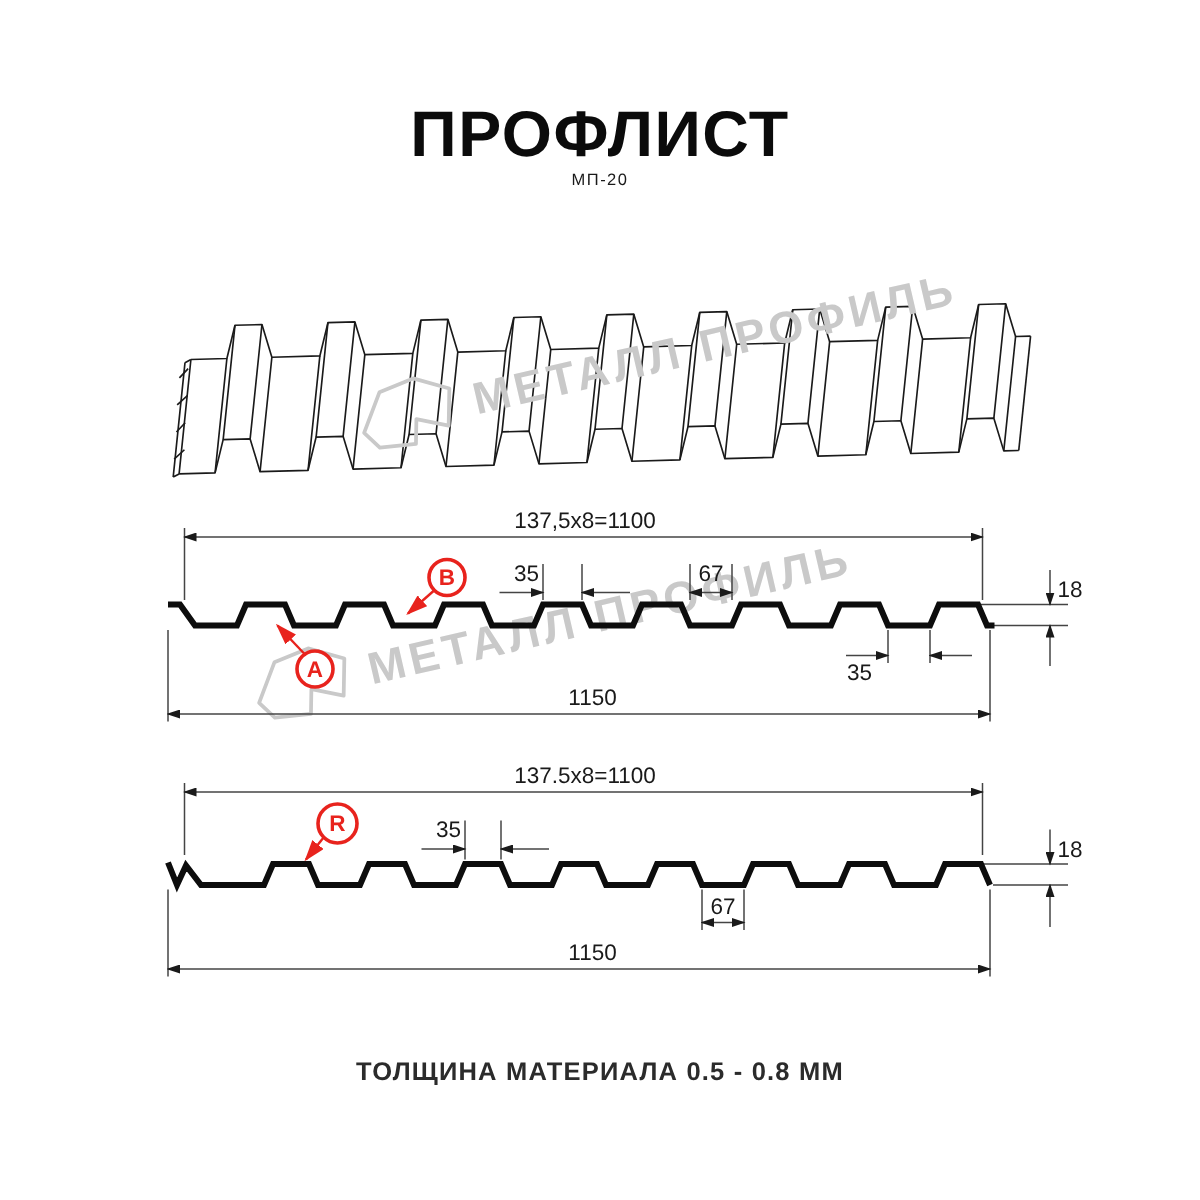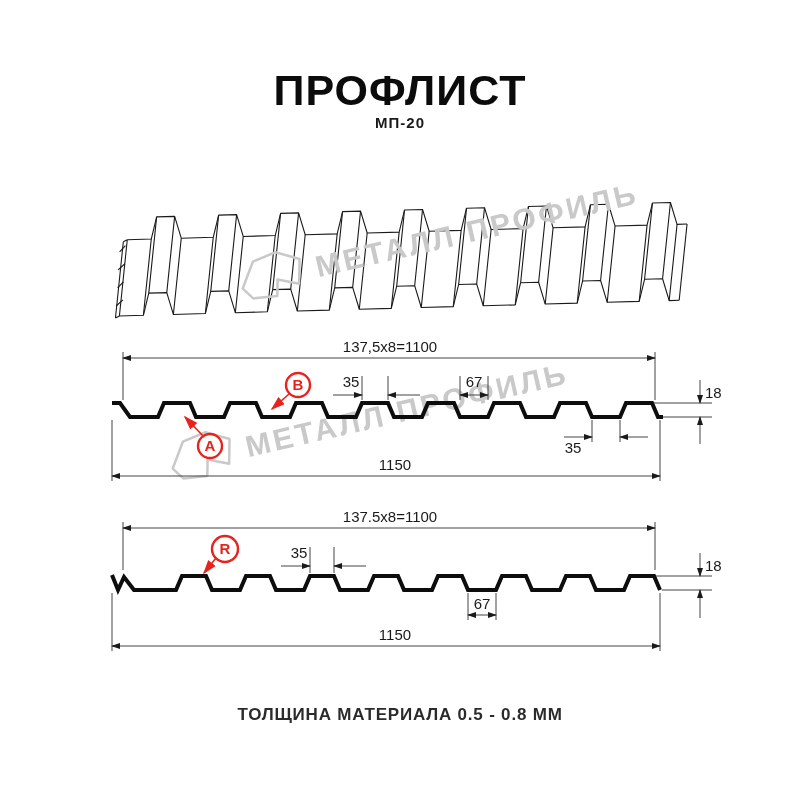--- a/index.html
+++ b/index.html
@@ -3,21 +3,21 @@
 <meta charset="utf-8">
 <style>
   html,body{margin:0;padding:0;background:#ffffff;}
   body{width:800px;height:800px;position:relative;overflow:hidden;
        font-family:"Liberation Sans",sans-serif;color:#111;}
   .abs{position:absolute;}
   
   .title{left:0;top:66px;width:800px;text-align:center;
          font-size:43px;font-weight:800;letter-spacing:1px;color:#0b0b0b;}
   .subtitle{left:0;top:114px;width:800px;text-align:center;
-            font-size:15px;font-weight:700;letter-spacing:1px;color:#1a1a1a;}
+            font-size:11px;font-weight:400;letter-spacing:1px;color:#1a1a1a;}
   
   .footer{left:0;top:705px;width:800px;text-align:center;
           font-size:17px;font-weight:600;letter-spacing:0.8px;color:#2b2b2b;}
   
   .wm{display:flex;align-items:center;gap:10px;transform-origin:left center;
       pointer-events:none;}
   .wm-text{font-size:30px;font-weight:700;letter-spacing:3px;color:#c9c9c9;
            white-space:nowrap;}
   .wm1{left:236px;top:258px;transform:rotate(-13deg);}
   .wm2{left:166px;top:438px;transform:rotate(-13deg);}

